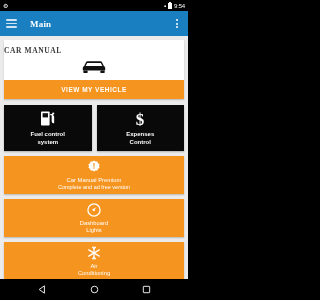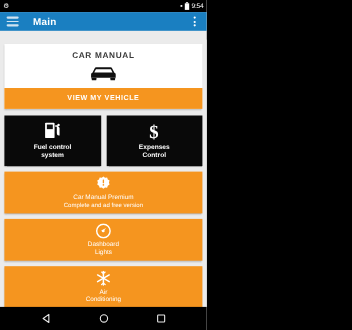--- a/index.html
+++ b/index.html
@@ -53,26 +53,27 @@
   .batt:after {
     content: "";
     position: absolute;
     top: -1px; left: 1px;
     width: 2px; height: 1px;
     background: #ffffff;
   }
 
   
   #app-bar {
-    height: 17px;
+    height: 25px;
     background: #1a7fc1;
     display: flex;
     align-items: center;
     padding: 0 6px;
     box-sizing: border-box;
+    font-family: Liberation Serif, serif;
   }
   #hamburger {
     width: 11px;
     height: 9px;
     display: flex;
     flex-direction: column;
     justify-content: space-between;
     flex: 0 0 auto;
   }
   #hamburger span {
@@ -123,25 +124,26 @@
     margin: 5px 4px 0 4px;
     box-shadow: 0 1px 1.5px rgba(0,0,0,0.22);
   }
 
   
   #manual-card {
     padding-top: 6px;
     margin-top: 4px;
   }
   #manual-title {
-    text-align: center;
+    text-align: left;
     font-size: 7.5px;
     font-weight: bold;
     color: #3b3b3b;
     letter-spacing: 0.6px;
+    font-family: Liberation Serif, serif;
   }
   #car-icon {
     display: block;
     margin: 5px auto 6px auto;
   }
   #view-vehicle-btn {
     display: block;
     width: 100%;
     border: 0;
     background: #f5951f;

